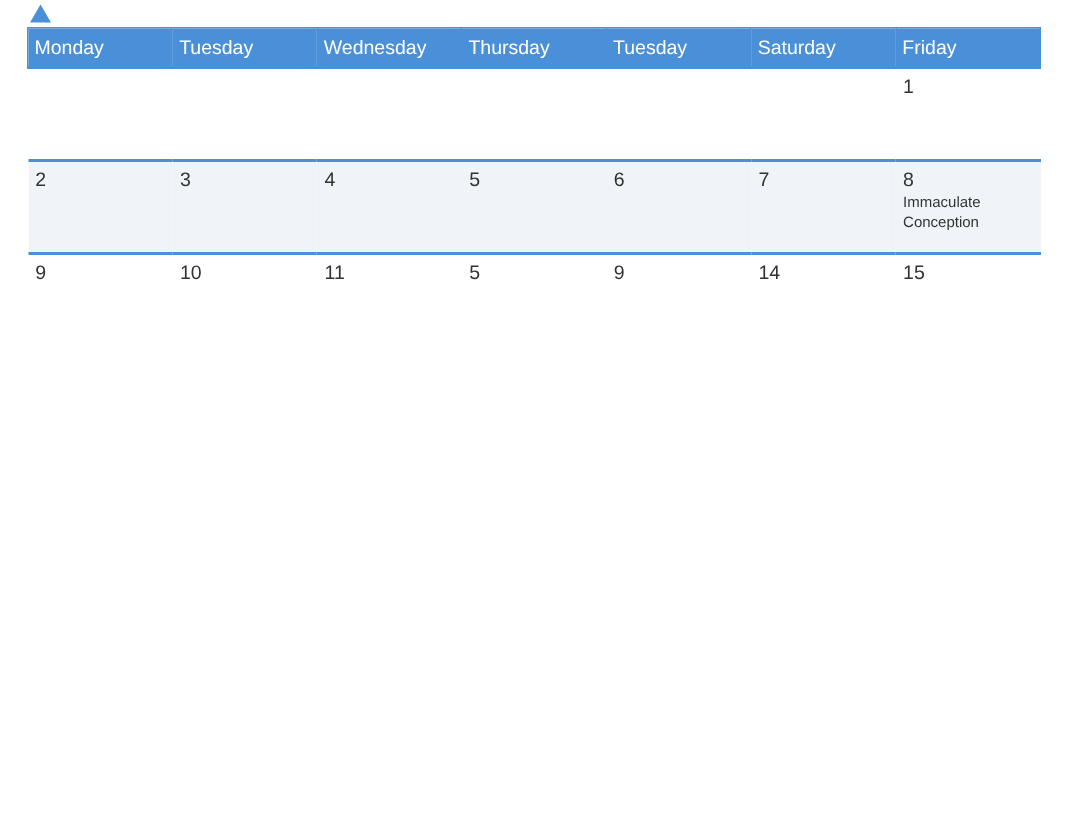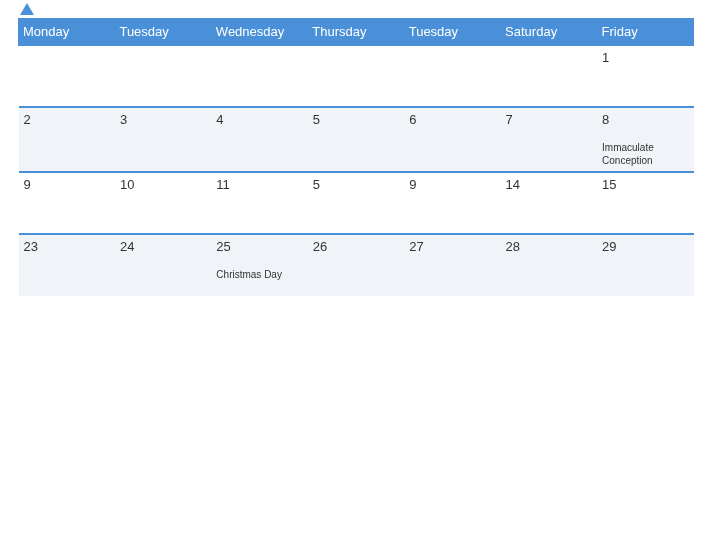--- a/index.html
+++ b/index.html
@@ -106,21 +106,21 @@
     }
     .day-num {
       font-size: 13px;
       color: #333;
       display: block;
     }
     .day-event {
       font-size: 10px;
       color: #333;
       display: block;
-      margin-top: 14px;
+      margin-top: 2px;
       line-height: 1.3;
     }
   </style>
 </head>
 <body>
 
 <div class="calendar-wrapper">
   <div class="header">
     <div class="logo">
       <span class="logo-general"></span>
@@ -197,39 +197,15 @@
           <td>
             <span class="day-num">9</span>
           </td>
           <td>
             <span class="day-num">14</span>
           </td>
           <td>
             <span class="day-num">15</span>
           </td>
         </tr>
-        <tr>
-          <td>
-            <span class="day-num">23</span>
-          </td>
-          <td>
-            <span class="day-num">24</span>
-          </td>
-          <td>
-            <span class="day-num">25</span>
-            <span class="day-event">Christmas Day</span>
-          </td>
-          <td>
-            <span class="day-num">26</span>
-          </td>
-          <td>
-            <span class="day-num">27</span>
-          </td>
-          <td>
-            <span class="day-num">28</span>
-          </td>
-          <td>
-            <span class="day-num">29</span>
-          </td>
-        </tr>
       </tbody>
   </table>
 </div>
 
 </body></html>

